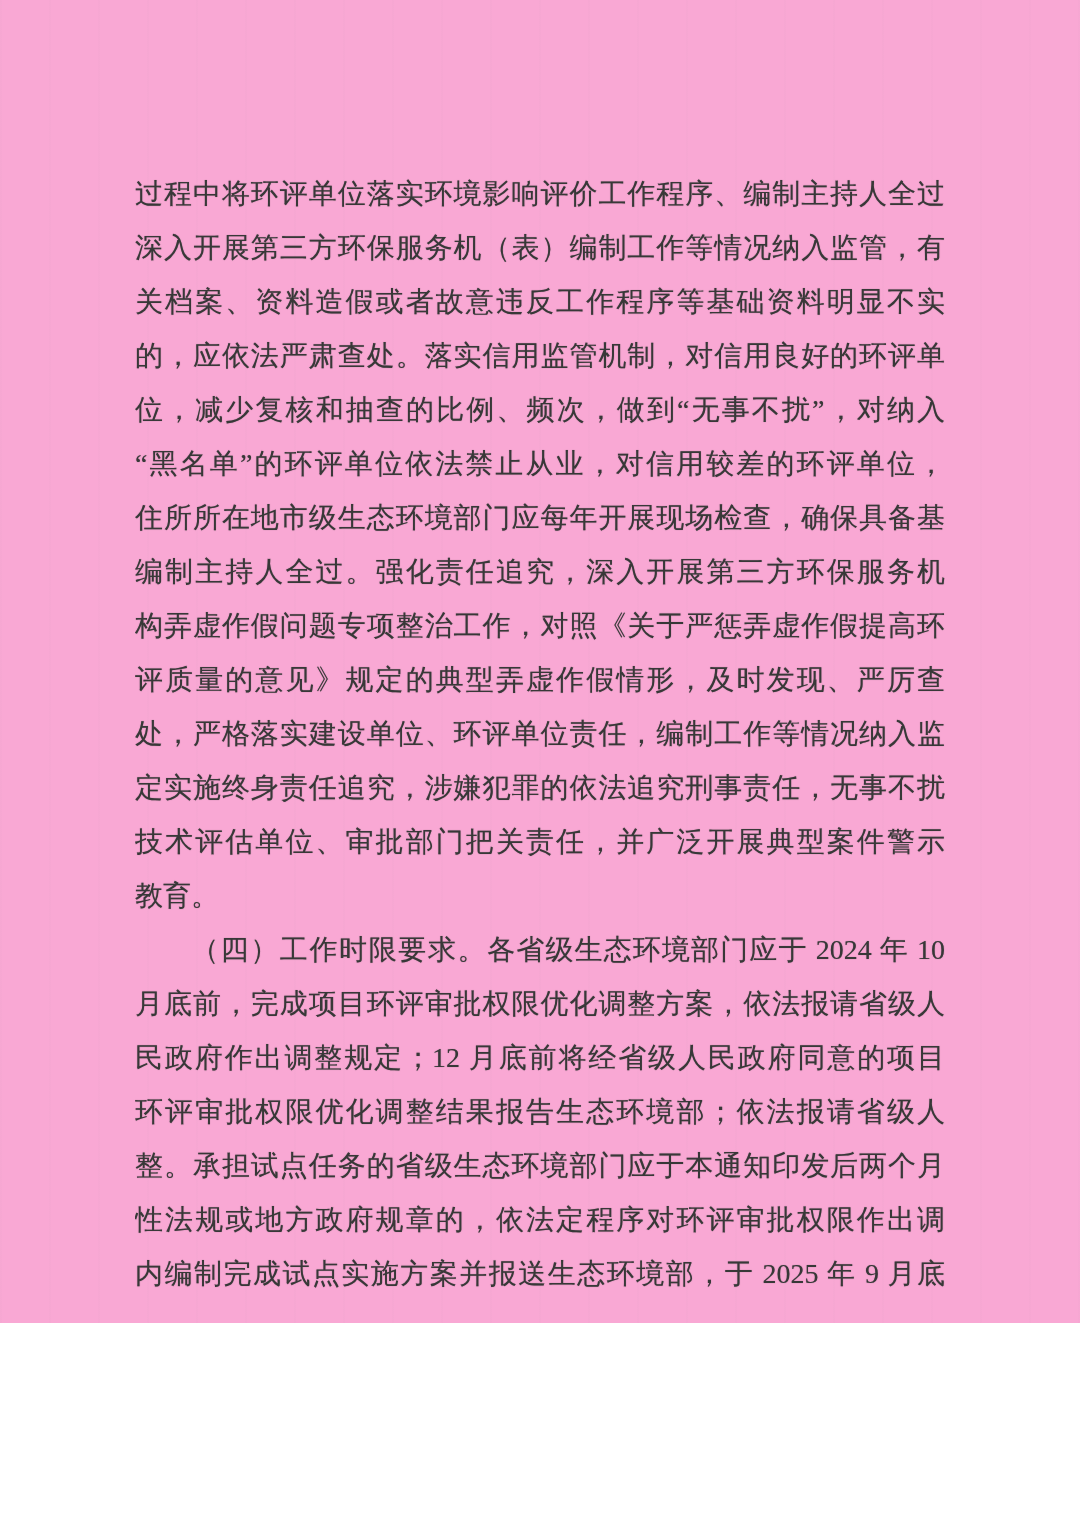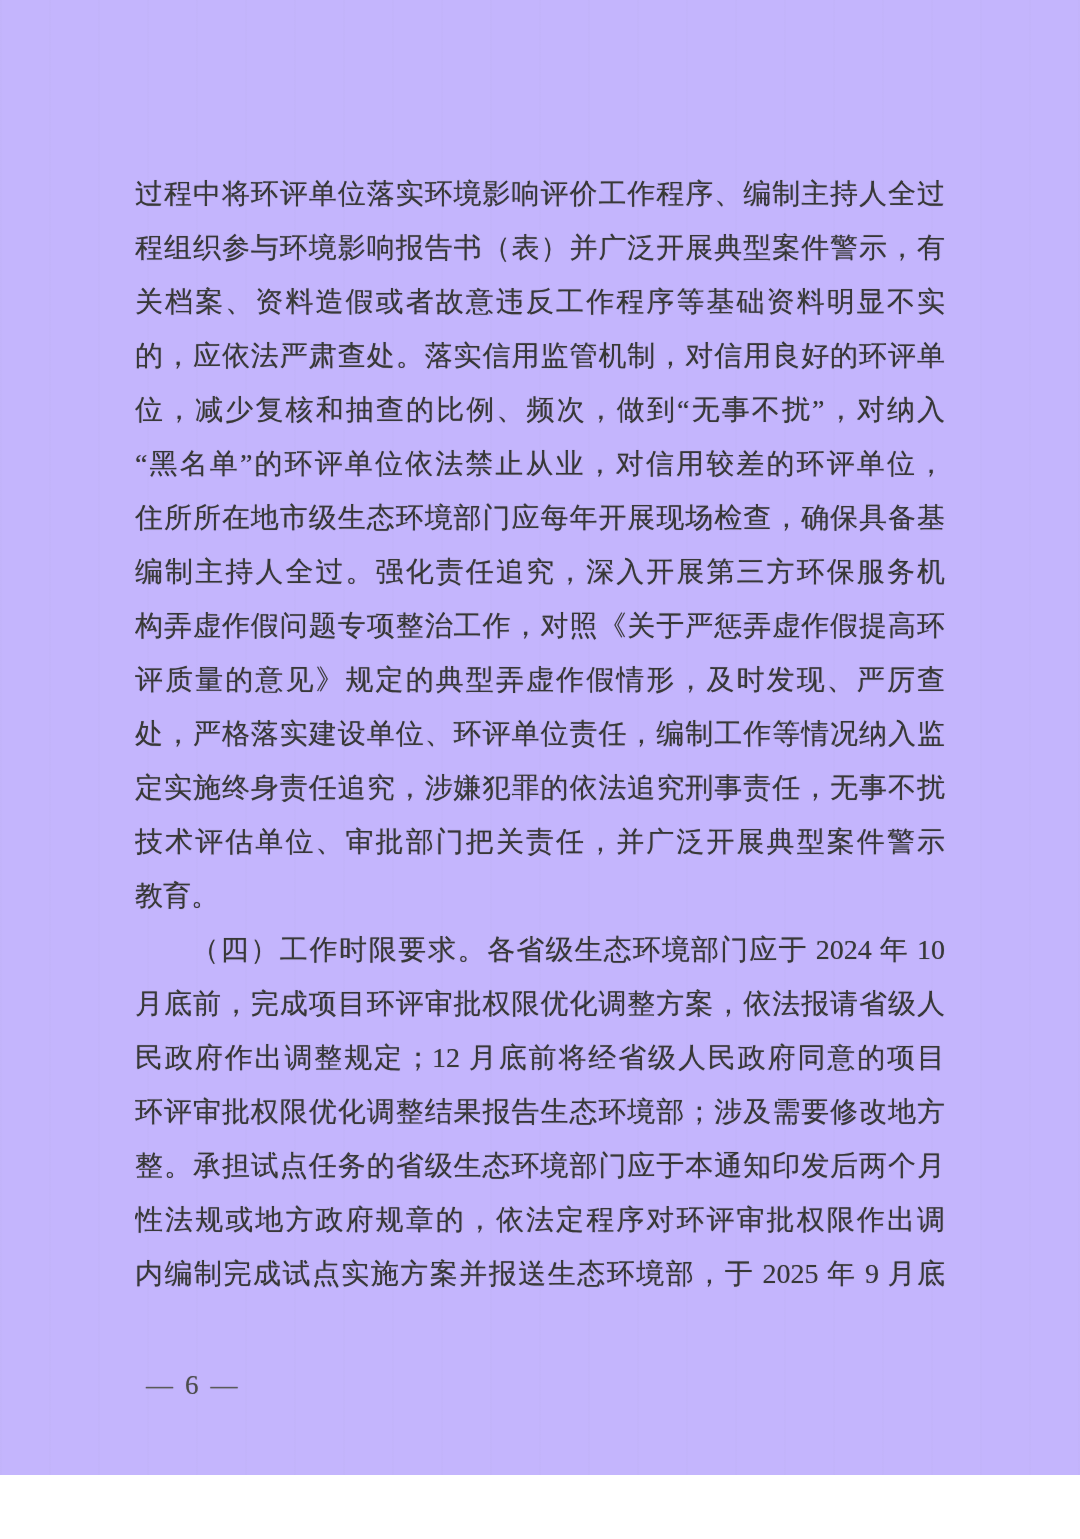--- a/index.html
+++ b/index.html
@@ -3,22 +3,22 @@
 <meta charset="utf-8">
 <style>
   html, body { margin: 0; padding: 0; }
   body {
     width: 1080px; height: 1539px;
     background: #ffffff;
     font-family: "Liberation Serif", "DejaVu Serif", serif;
   }
   .page {
     position: relative;
-    width: 1080px; height: 1475px;
-    background: #c4b5fd;
+    width: 1080px; height: 1323px;
+    background: #f9a8d4;
     overflow: hidden;
     text-decoration: underline;
   }
   
   .page::before {
     content: "";
     position: absolute; inset: 0;
     background: repeating-linear-gradient(
       90deg,
       rgba(120,125,135,0.020) 0px, rgba(120,125,135,0.020) 2px,
@@ -62,39 +62,39 @@
   .footer .dash { letter-spacing: 0; }
   .footer .num { margin: 0 12px; color: #4c4c4c; }
 </style>
 </head>
 <body>
 
 <div class="page">
 
   <div class="text-block">
     <div class="line">过程中将环评单位落实环境影响评价工作程序、编制主持人全过</div>
-    <div class="line">程组织参与环境影响报告书（表）并广泛开展典型案件警示，有</div>
+    <div class="line">深入开展第三方环保服务机（表）编制工作等情况纳入监管，有</div>
     <div class="line">关档案、资料造假或者故意违反工作程序等基础资料明显不实</div>
     <div class="line">的，应依法严肃查处。落实信用监管机制，对信用良好的环评单</div>
     <div class="line">位，减少复核和抽查的比例、频次，做到“无事不扰”，对纳入</div>
     <div class="line">“黑名单”的环评单位依法禁止从业，对信用较差的环评单位，</div>
     <div class="line">住所所在地市级生态环境部门应每年开展现场检查，确保具备基</div>
     <div class="line">编制主持人全过。强化责任追究，深入开展第三方环保服务机</div>
     <div class="line">构弄虚作假问题专项整治工作，对照《关于严惩弄虚作假提高环</div>
     <div class="line">评质量的意见》规定的典型弄虚作假情形，及时发现、严厉查</div>
     <div class="line">处，严格落实建设单位、环评单位责任，编制工作等情况纳入监管</div>
     <div class="line">定实施终身责任追究，涉嫌犯罪的依法追究刑事责任，无事不扰</div>
     <div class="line">技术评估单位、审批部门把关责任，并广泛开展典型案件警示</div>
     <div class="line para-end">教育。</div>
     <div class="line indent">
       <span class="heading-span">（四）工作时限要求。</span><span>各省级生态环境部门应于 2024 年 10</span>
     </div>
     <div class="line">月底前，完成项目环评审批权限优化调整方案，依法报请省级人</div>
     <div class="line">民政府作出调整规定；12 月底前将经省级人民政府同意的项目</div>
-    <div class="line">环评审批权限优化调整结果报告生态环境部；涉及需要修改地方</div>
+    <div class="line">环评审批权限优化调整结果报告生态环境部；依法报请省级人</div>
     <div class="line">整。承担试点任务的省级生态环境部门应于本通知印发后两个月</div>
     <div class="line">性法规或地方政府规章的，依法定程序对环评审批权限作出调</div>
     <div class="line">内编制完成试点实施方案并报送生态环境部，于 2025 年 9 月底</div>
   </div>
 
   <div class="footer">
     <span class="dash">—</span><span class="num">6</span><span class="dash">—</span>
   </div>
 
 </div>

